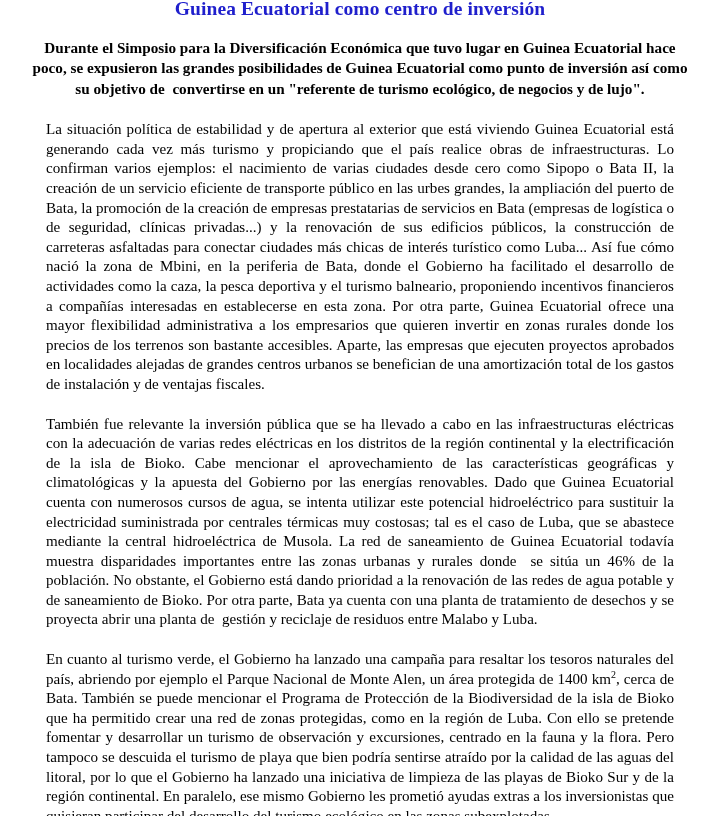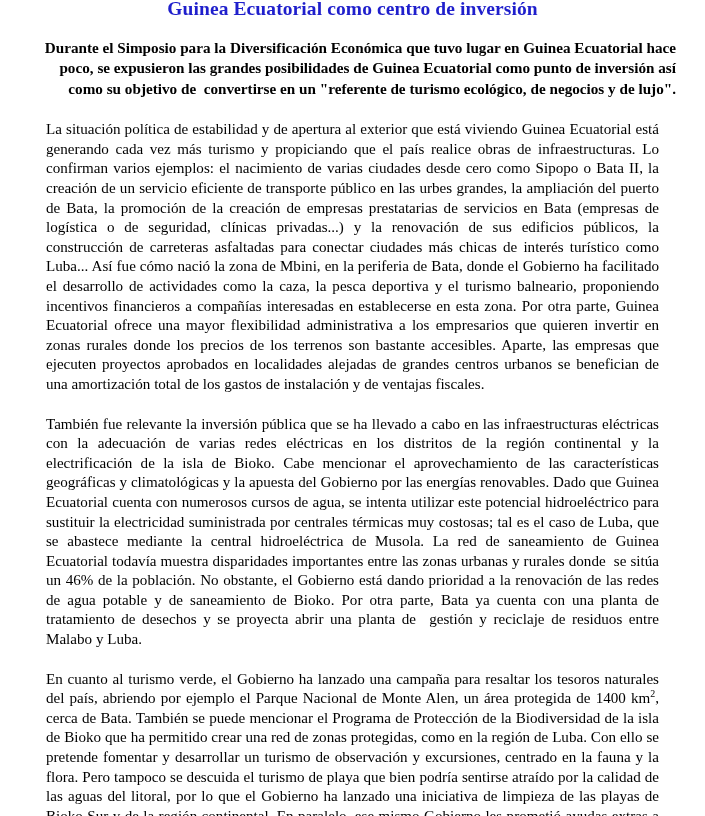--- a/index.html
+++ b/index.html
@@ -15,21 +15,21 @@
     font-family: "Liberation Serif", "DejaVu Serif", serif;
     color: #000000;
     -webkit-font-smoothing: antialiased;
   }
 
   .page {
     position: relative;
     width: 705px;
     height: 788px;
     box-sizing: border-box;
-    padding: 0 29px 0 29px;
+    padding: 0 14px 0 29px;
   }
 
   .doc-title {
     margin: 0;
     padding: 0;
     text-align: center;
     font-family: "Liberation Serif", "DejaVu Serif", serif;
     font-weight: bold;
     font-size: 19.5px;
     line-height: 22px;
@@ -39,21 +39,21 @@
     top: -2px;
   }
 
   .lead {
     margin: 0;
     padding: 0;
     margin-top: 16px;
     font-weight: bold;
     font-size: 15.2px;
     line-height: 20.4px;
-    text-align: right;
+    text-align: center;
     color: #000000;
     white-space: pre-wrap;
   }
 
   .body-par {
     margin: 17px;
     padding: 0;
     margin-top: 20px;
     font-size: 15.1px;
     line-height: 19.6px;

